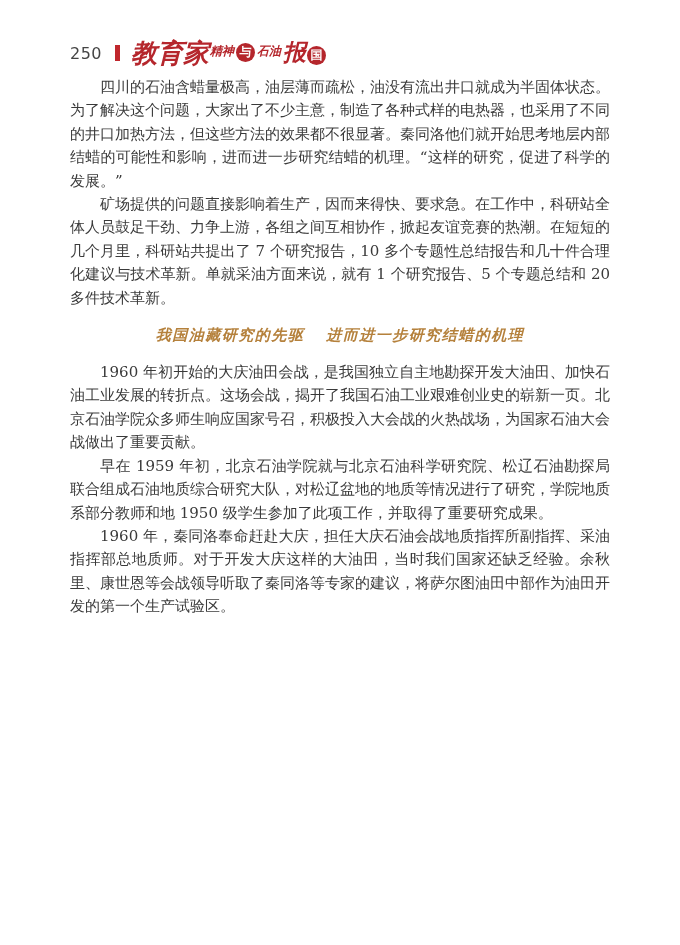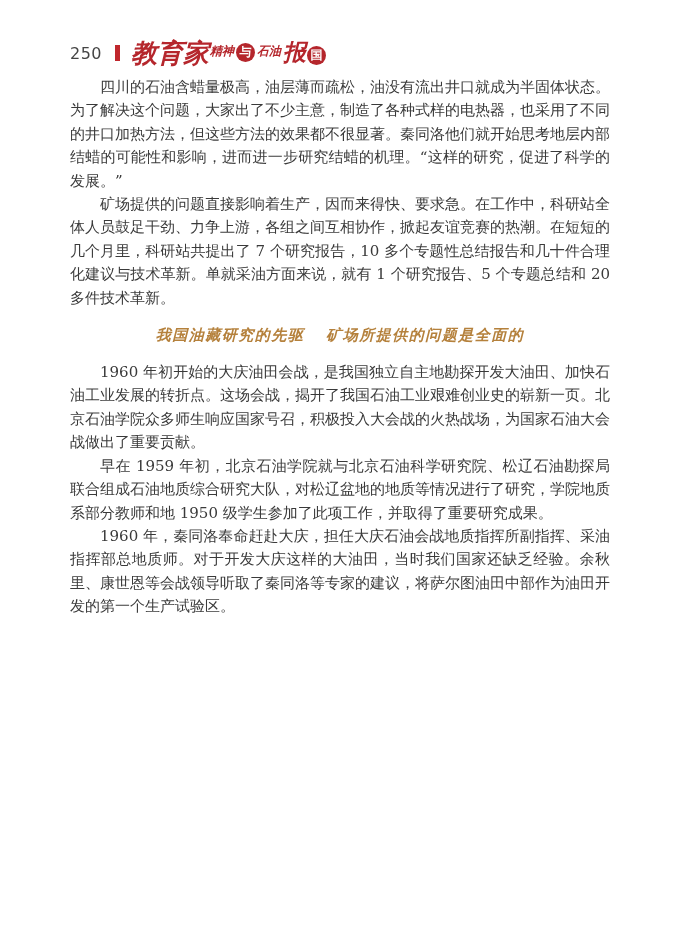--- a/index.html
+++ b/index.html
@@ -120,21 +120,21 @@
       <span class="logo-seal guo">国</span>
     </span>
   </div>
 
   <div class="content">
     <p class="para">四川的石油含蜡量极高，油层薄而疏松，油没有流出井口就成为半固体状态。为了解决这个问题，大家出了不少主意，制造了各种式样的电热器，也采用了不同的井口加热方法，但这些方法的效果都不很显著。秦同洛他们就开始思考地层内部结蜡的可能性和影响，进而进一步研究结蜡的机理。“这样的研究，促进了科学的发展。”</p>
     <p class="para">矿场提供的问题直接影响着生产，因而来得快、要求急。在工作中，科研站全体人员鼓足干劲、力争上游，各组之间互相协作，掀起友谊竞赛的热潮。在短短的几个月里，科研站共提出了 7 个研究报告，10 多个专题性总结报告和几十件合理化建议与技术革新。单就采油方面来说，就有 1 个研究报告、5 个专题总结和 20 多件技术革新。</p>
 
     <div class="section-heading">
       <span>我国油藏研究的先驱</span>
-      <span>矿场所提供的问题是全面的</span>
+      <span>进而进一步研究结蜡的机理</span>
     </div>
 
     <p class="para">1960 年初开始的大庆油田会战，是我国独立自主地勘探开发大油田、加快石油工业发展的转折点。这场会战，揭开了我国石油工业艰难创业史的崭新一页。北京石油学院众多师生响应国家号召，积极投入大会战的火热战场，为国家石油大会战做出了重要贡献。</p>
     <p class="para">早在 1959 年初，北京石油学院就与北京石油科学研究院、松辽石油勘探局联合组成石油地质综合研究大队，对松辽盆地的地质等情况进行了研究，学院地质系部分教师和地 1950 级学生参加了此项工作，并取得了重要研究成果。</p>
     <p class="para">1960 年，秦同洛奉命赶赴大庆，担任大庆石油会战地质指挥所副指挥、采油指挥部总地质师。对于开发大庆这样的大油田，当时我们国家还缺乏经验。余秋里、康世恩等会战领导听取了秦同洛等专家的建议，将萨尔图油田中部作为油田开发的第一个生产试验区。</p>
   </div>
 
 </div>
 
 </body></html>

